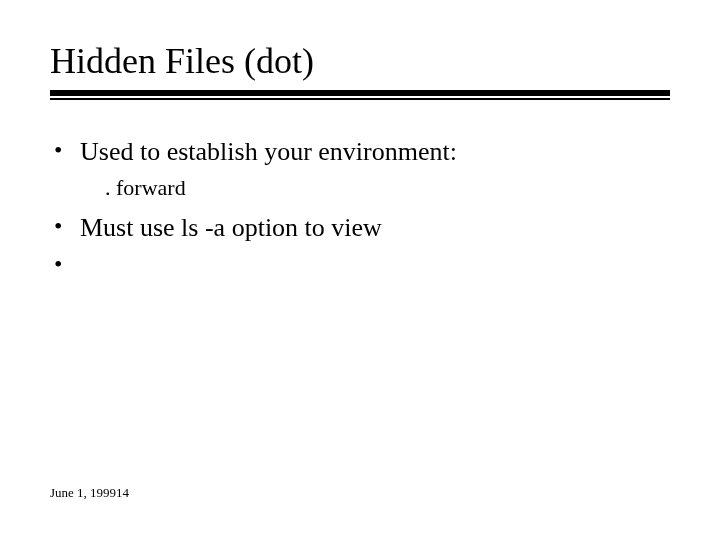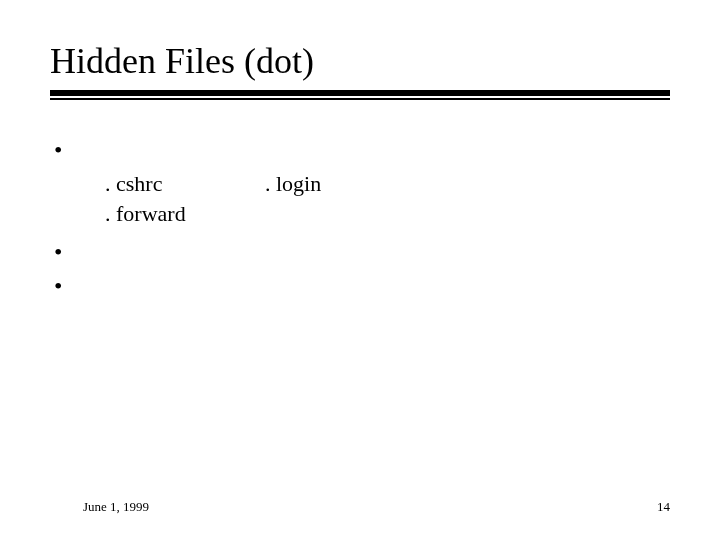--- a/index.html
+++ b/index.html
@@ -58,54 +58,50 @@
   }
   .sub-col1 { width: 160px; }
   .sub-col2 { }
   .indent-line {
     font-size: 26px;
     line-height: 34px;
     margin-left: 80px;
   }
   .footer {
     position: absolute;
-    bottom: 25px;
+    bottom: 39px;
     left: 50px;
     right: 50px;
     display: flex;
-    justify-content: space-between;
     font-size: 13px;
-    margin-left: 33px;
   }
 </style>
 </head>
 <body>
 
 <div class="title">Hidden Files (dot)</div>
 <hr class="rule-thick">
 <hr class="rule-thin">
 
 <div class="content">
 
   <div class="bullet-row">
     <div class="bullet">•</div>
+    <div class="bullet-text">Used to establish your environment:</div>
   </div>
 
   <div class="sub-table">
-    <div class="sub-row">
-      <div class="sub-col1">. cshrc</div>
-      <div class="sub-col2">. login</div>
-    </div>
     <div class="sub-row">
       <div class="sub-col2">. forward</div>
     </div>
   </div>
 
   <div class="bullet-row">
     <div class="bullet">•</div>
+    <div class="bullet-text">Must use ls -a option to view</div>
   </div>
 
   <div class="bullet-row">
     <div class="bullet">•</div>
   </div>
 
 </div>
 
 <div class="footer">
   <div>June 1, 1999</div>

